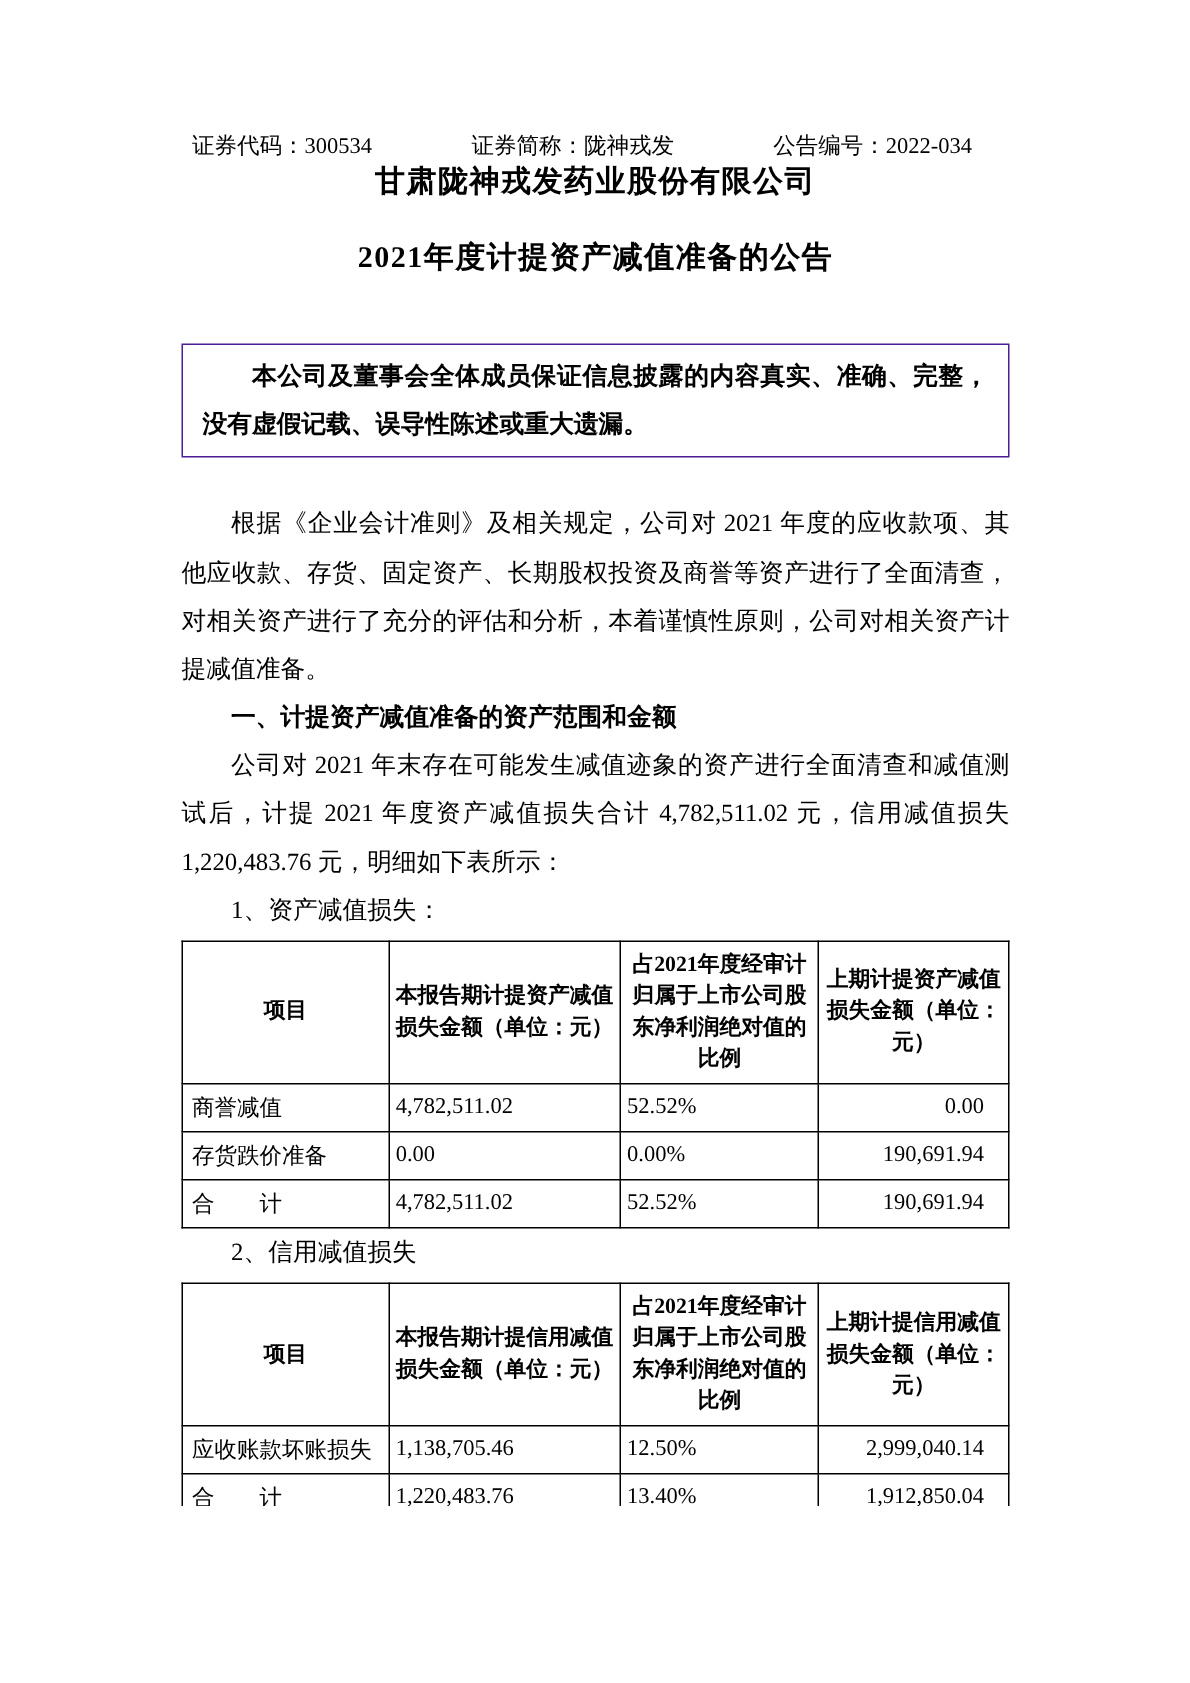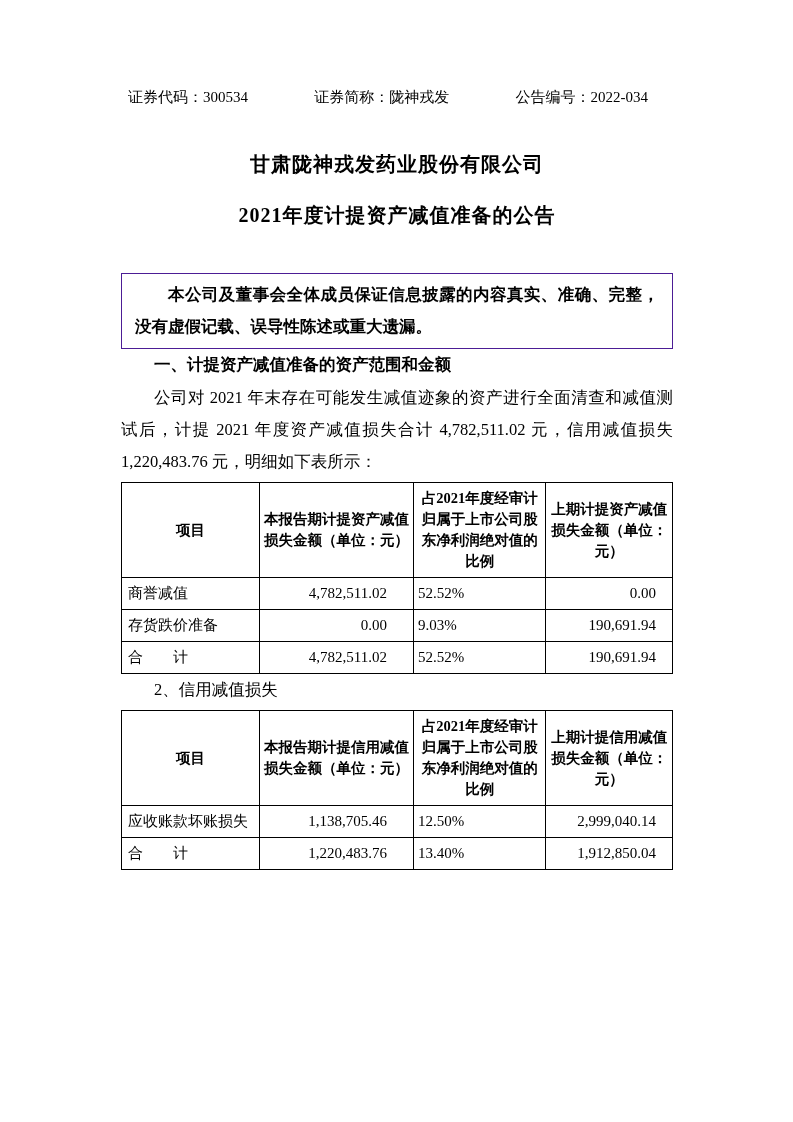--- a/index.html
+++ b/index.html
@@ -21,21 +21,21 @@
     padding: 0 25px 0 7px;
     white-space: nowrap;
   }
   .title {
     font-size: 20px;
     font-weight: bold;
     text-align: center;
     margin: 0;
     letter-spacing: 1px;
   }
-  .title1 { margin-top: 44px; }
+  .title1 { }
   .title2 { margin-top: 24px; text-align: center; }
   .notice-box {
     border: 1px solid #4c1d95;
     margin-top: 44px;
     padding: 5px 13px;
   }
   .notice-box p {
     margin: 0;
     font-weight: bold;
     font-size: 16.5px;
@@ -71,21 +71,21 @@
   }
   .t td {
     font-size: 15px;
     padding: 6px 4px;
   }
   col.w1 { width: 25%; }
   col.w2 { width: 28%; }
   col.w3 { width: 24%; }
   col.w4 { width: 23%; }
   td.c-item  { text-align: left;  padding-left: 6px; margin-top: 12px; }
-  td.c-amt   { text-align: right; padding-right: 26px; }
+  td.c-amt   { padding-right: 26px; }
   td.c-pct   { text-align: left; padding-right: 18px; }
   td.c-prior { text-align: right; padding-right: 16px; }
 </style>
 </head>
 <body>
 
 <div class="page">
 
   <div class="doc-header">
     <span>证券代码：300534</span>
@@ -93,25 +93,27 @@
     <span>公告编号：2022-034</span>
   </div>
 
   <h1 class="title title1">甘肃陇神戎发药业股份有限公司</h1>
   <h1 class="title title2">2021年度计提资产减值准备的公告</h1>
 
   <div class="notice-box">
     <p>本公司及董事会全体成员保证信息披露的内容真实、准确、完整，没有虚假记载、误导性陈述或重大遗漏。</p>
   </div>
 
+  <p class="body-para first-para">根据《企业会计准则》及相关规定，公司对 2021 年度的应收款项、其他应收款、存货、固定资产、长期股权投资及商誉等资产进行了全面清查，对相关资产进行了充分的评估和分析，本着谨慎性原则，公司对相关资产计提减值准备。</p>
 
   <p class="body-para heading">一、计提资产减值准备的资产范围和金额</p>
 
   <p class="body-para">公司对 2021 年末存在可能发生减值迹象的资产进行全面清查和减值测试后，计提 2021 年度资产减值损失合计 4,782,511.02 元，信用减值损失 1,220,483.76 元，明细如下表所示：</p>
 
+  <p class="body-para">1、资产减值损失：</p>
 
   <table class="t">
     <colgroup>
         <col class="w1">
         <col class="w2">
         <col class="w3">
         <col class="w4">
       </colgroup>
     <thead>
       <tr>
@@ -124,21 +126,21 @@
     <tbody>
       <tr>
         <td class="c-item">商誉减值</td>
         <td class="c-amt">4,782,511.02</td>
         <td class="c-pct">52.52%</td>
         <td class="c-prior">0.00</td>
       </tr>
       <tr>
         <td class="c-item">存货跌价准备</td>
         <td class="c-amt">0.00</td>
-        <td class="c-pct">9.03%</td>
+        <td class="c-pct">0.00%</td>
         <td class="c-prior">190,691.94</td>
       </tr>
       <tr>
         <td class="c-item">合　　计</td>
         <td class="c-amt">4,782,511.02</td>
         <td class="c-pct">52.52%</td>
         <td class="c-prior">190,691.94</td>
       </tr>
     </tbody>
   </table>

